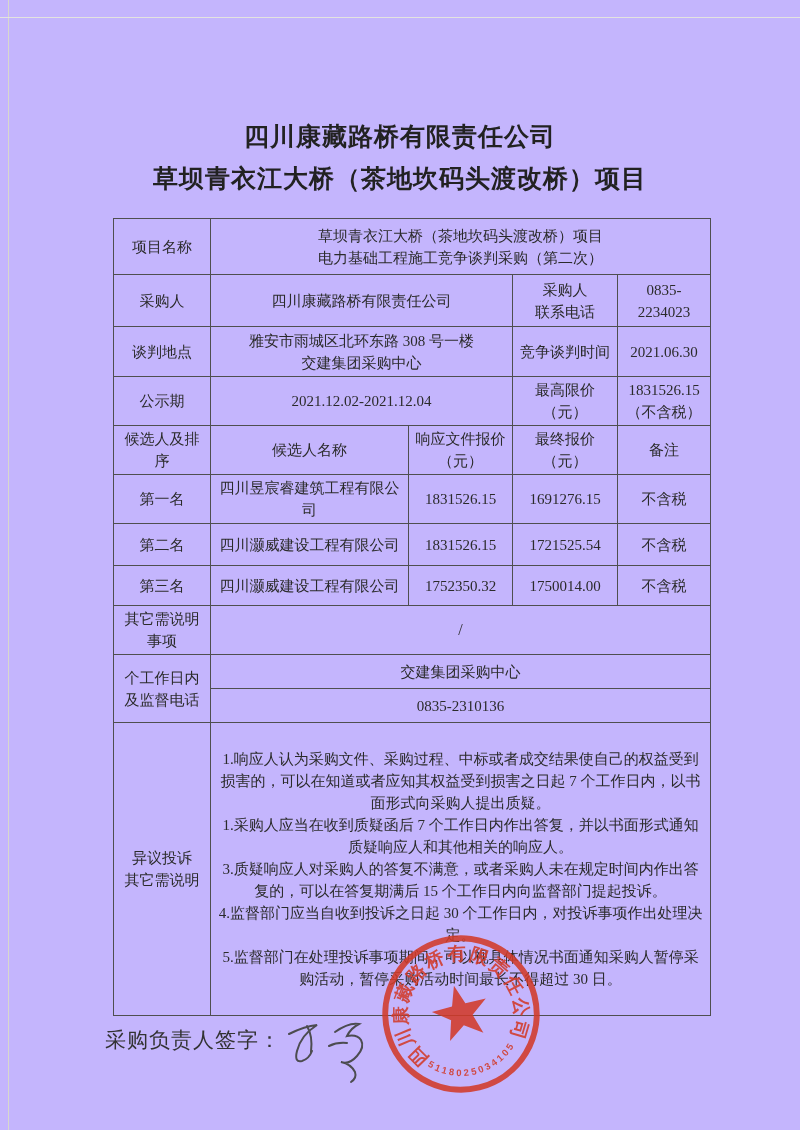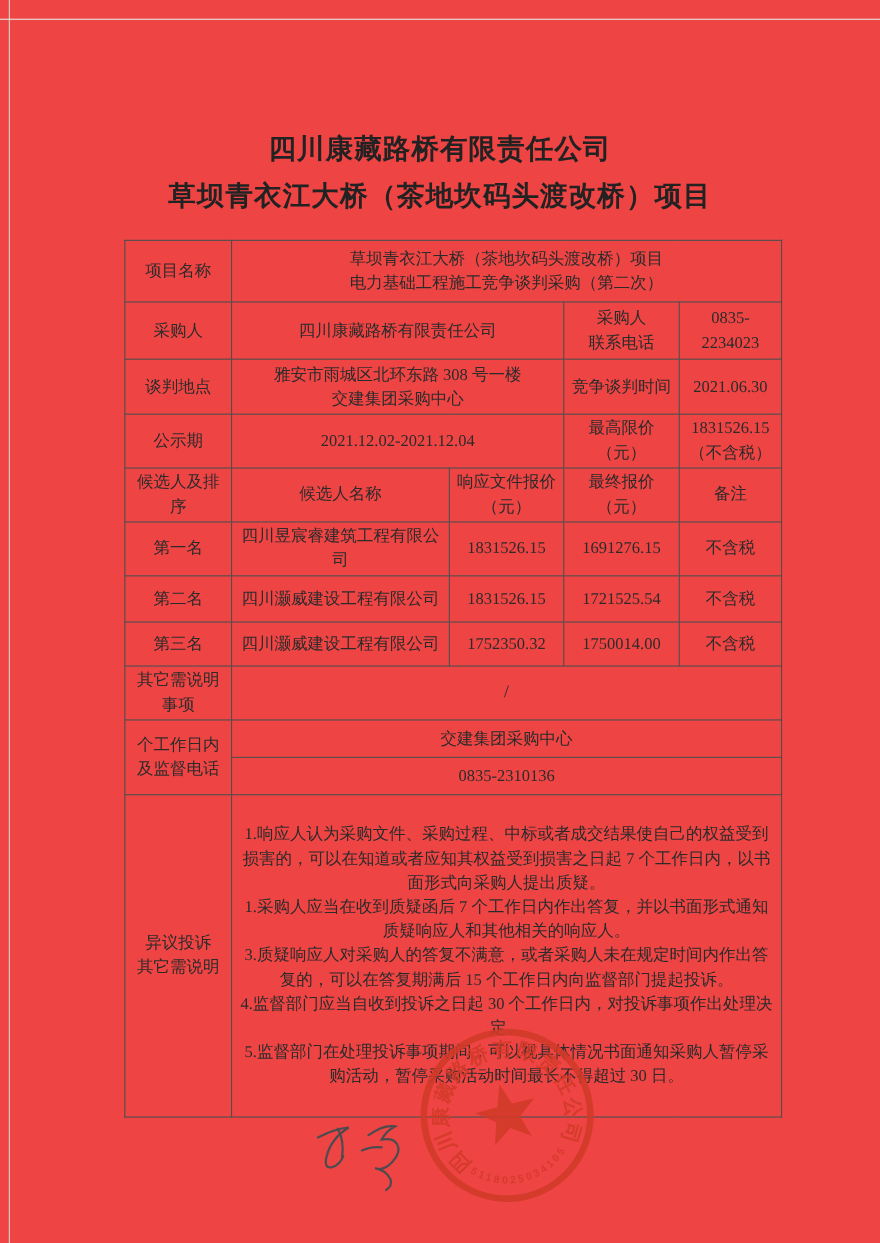--- a/index.html
+++ b/index.html
@@ -6,21 +6,21 @@
   body{
     width:800px;height:1130px;
     background:#f4f4f2;
     font-family:"Liberation Serif", serif;
     color:#2e2e2e;
     position:relative;
     overflow:hidden;
   }
   .page{
     position:absolute;left:0;top:0;width:800px;height:1130px;
-    background:#ef4444;
+    background:#c4b5fd;
   }
   .edge-left{position:absolute;left:8px;top:0;width:1px;height:1130px;background:#d8d8cc;}
   .edge-top{position:absolute;left:0;top:17px;width:800px;height:1px;background:#e3e3e0;}
 
   .title-block{
     position:absolute;left:0;top:116px;width:800px;
     text-align:center;font-weight:bold;color:#222;
   }
   .title-line{font-size:25px;line-height:42px;letter-spacing:1px;}
 
@@ -187,20 +187,21 @@
         <p class="notice-p">1.采购人应当在收到质疑函后 7 个工作日内作出答复，并以书面形式通知质疑响应人和其他相关的响应人。</p>
         <p class="notice-p">3.质疑响应人对采购人的答复不满意，或者采购人未在规定时间内作出答复的，可以在答复期满后 15 个工作日内向监督部门提起投诉。</p>
         <p class="notice-p">4.监督部门应当自收到投诉之日起 30 个工作日内，对投诉事项作出处理决定。</p>
         <p class="notice-p">5.监督部门在处理投诉事项期间，可以视具体情况书面通知采购人暂停采购活动，暂停采购活动时间最长不得超过 30 日。</p>
       </td>
     </tr>
   </tbody>
     </table>
 
   <div class="sign-row">
+    <span class="sign-label">采购负责人签字：</span>
     <svg class="sign-svg" width="120" height="72" viewBox="0 0 120 72">
       <g fill="none" stroke="#4c4c50" stroke-width="2" stroke-linecap="round">
         <path d="M6,22 q16,-8 28,-9 q-16,10 -20,26 q-3,12 5,10 q7,-2 10,-10"></path>
         <path d="M24,14 q6,10 4,26"></path>
         <path d="M52,20 q14,-10 24,-8 q-8,4 -12,12 q10,-2 14,4 q4,7 -4,16 q-8,9 -16,6 q10,2 14,10 q2,6 -4,10"></path>
         <path d="M46,34 q8,-4 18,-3"></path>
       </g>
     </svg>
   </div>
 

